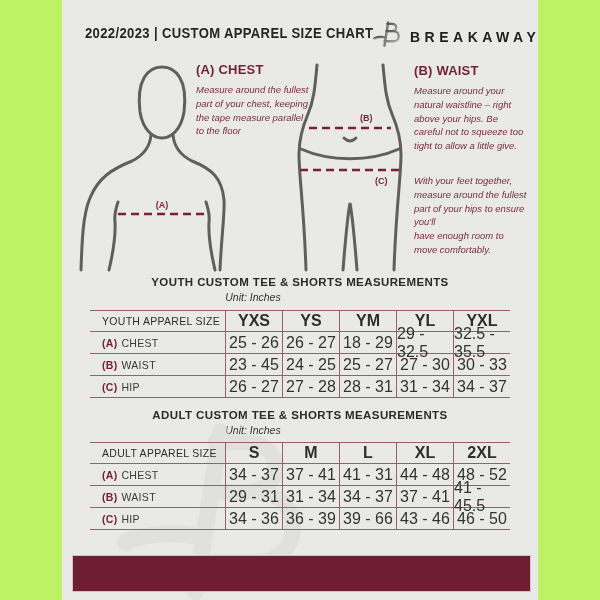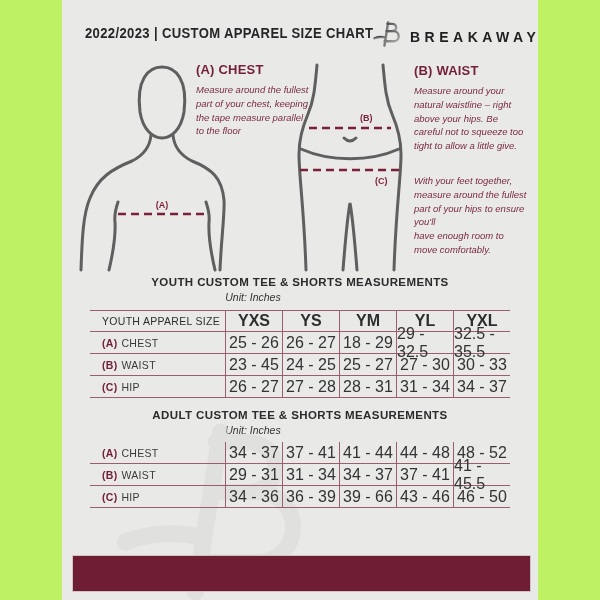--- a/index.html
+++ b/index.html
@@ -160,28 +160,36 @@
           <div class="tcell">27 - 28</div>
           <div class="tcell">28 - 31</div>
           <div class="tcell">31 - 34</div>
           <div class="tcell">34 - 37</div>
         </div>
       </div>
 
     <div class="sec-title" style="top:409px">ADULT CUSTOM TEE &amp; SHORTS MEASUREMENTS</div>
     <div class="sec-unit" style="top:424px">Unit: Inches</div>
     <div class="sizetable" style="top:442px" id="adult-table">
+        <div class="trow thead">
+          <div class="tcell first">ADULT APPAREL SIZE</div>
+          <div class="tcell">S</div>
+          <div class="tcell">M</div>
+          <div class="tcell">L</div>
+          <div class="tcell">XL</div>
+          <div class="tcell">2XL</div>
+        </div>
         <div class="trow">
           <div class="tcell first">
             <span class="rowkey">(A)</span>
             <span>CHEST</span>
           </div>
           <div class="tcell">34 - 37</div>
           <div class="tcell">37 - 41</div>
-          <div class="tcell">41 - 44</div>
+          <div class="tcell">41 - 31</div>
           <div class="tcell">44 - 48</div>
           <div class="tcell">48 - 52</div>
         </div>
         <div class="trow">
           <div class="tcell first">
             <span class="rowkey">(B)</span>
             <span>WAIST</span>
           </div>
           <div class="tcell">29 - 31</div>
           <div class="tcell">31 - 34</div>

